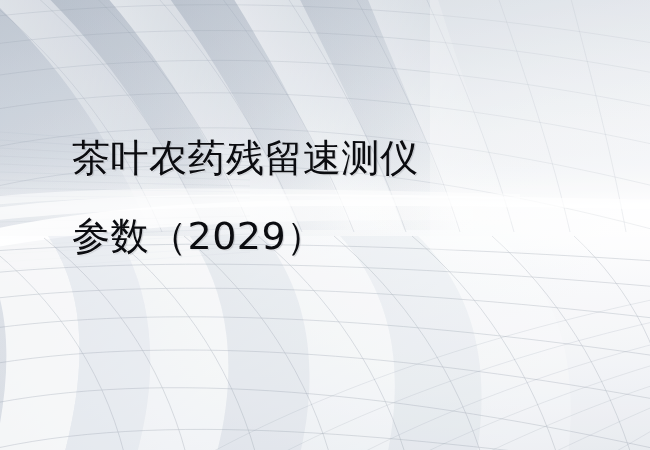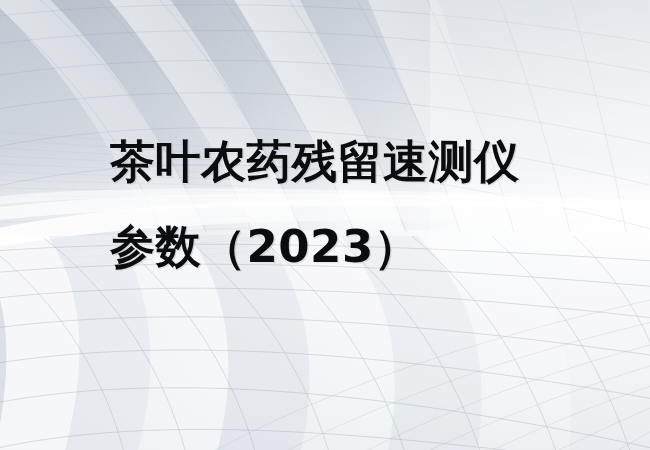--- a/index.html
+++ b/index.html
@@ -25,28 +25,27 @@
   }
   #title-block {
     position: absolute;
     left: 72px;
     top: 139px;
     width: 520px;
     z-index: 5;
   }
   .title-line {
     color: #0b0c10;
-    font-size: 45px;
-    font-weight: bold;
+    font-size: 38px;
+    font-weight: normal;
     line-height: 1.0;
     letter-spacing: 0.5px;
     white-space: nowrap;
     text-shadow: 0 1px 0 rgba(255,255,255,0.55),
                  1px 1px 1px rgba(40,45,60,0.22);
-    margin-left: 38px;
   }
   #title-line-2 {
     margin-top: 40px;
   }
 </style>
 </head>
 <body>
 
 <div id="banner">
 
@@ -201,16 +200,16 @@
         <path d="M180,470 C 300,400 460,340 670,296"></path>
       </g>
 
       <rect x="0" y="0" width="650" height="450" fill="#ffffff" opacity="0.10"></rect>
       <rect x="430" y="0" width="220" height="250" fill="#ffffff" opacity="0.30"></rect>
     </g>
   </svg>
 
   <div id="title-block">
     <div class="title-line" id="title-line-1">茶叶农药残留速测仪</div>
-    <div class="title-line" id="title-line-2">参数（2023）</div>
+    <div class="title-line" id="title-line-2">参数（2029）</div>
   </div>
 
 </div>
 
 </body></html>

